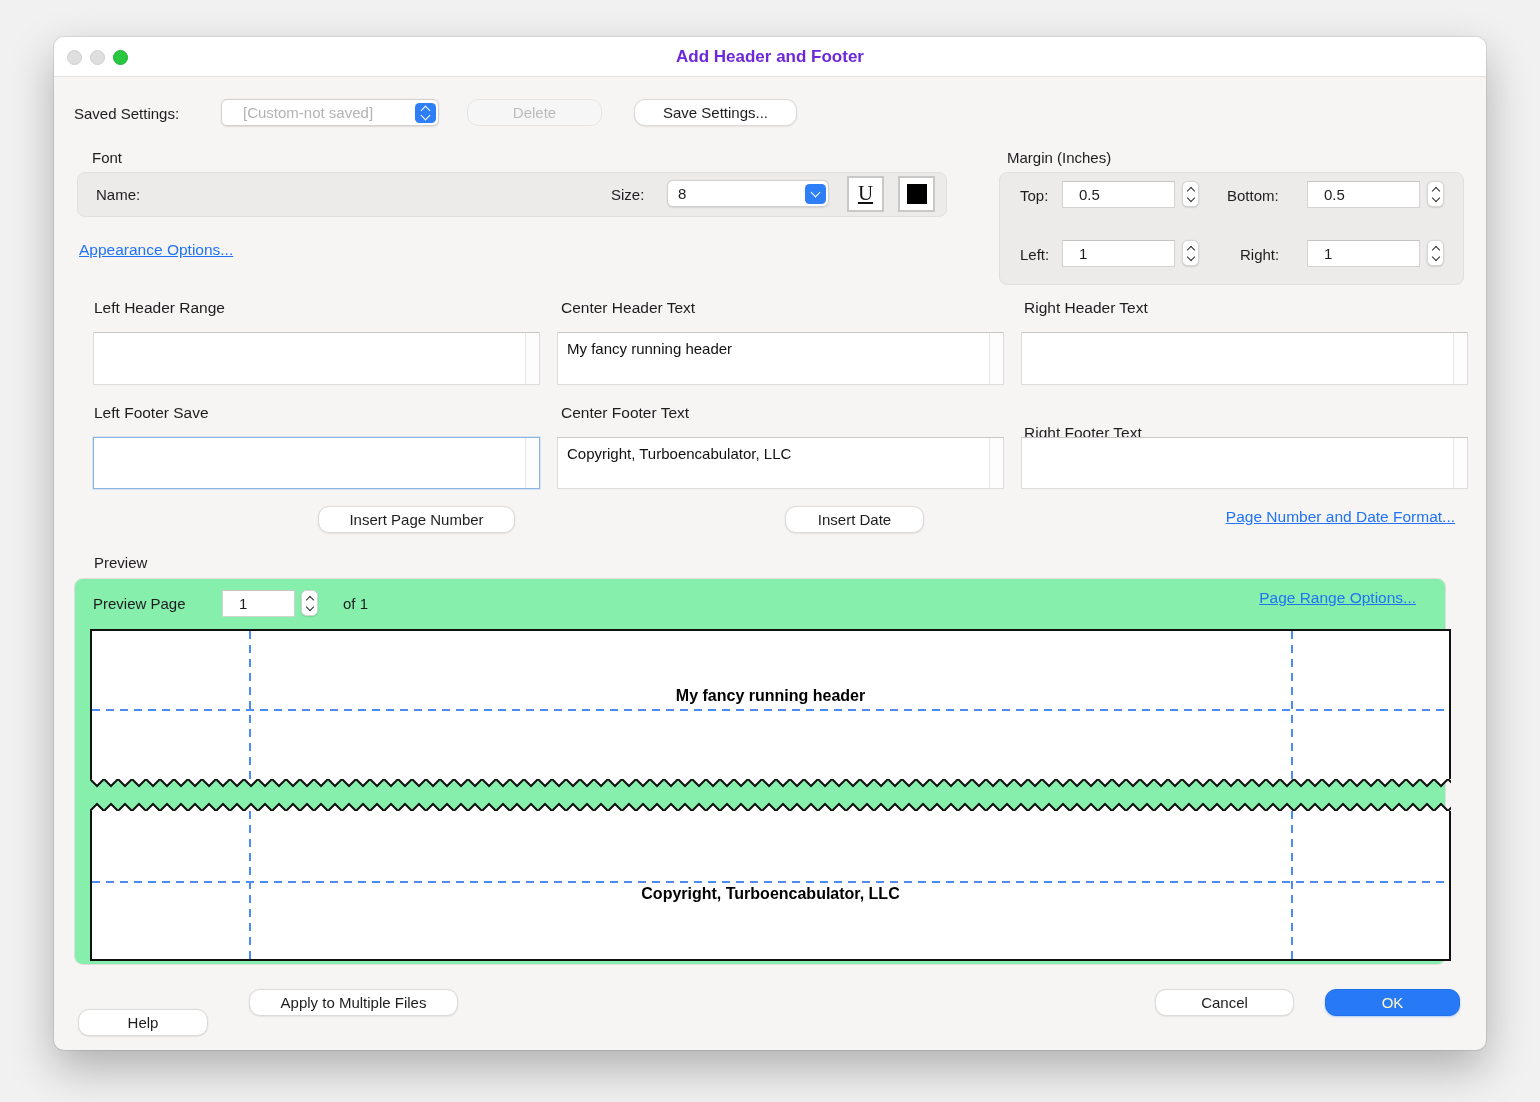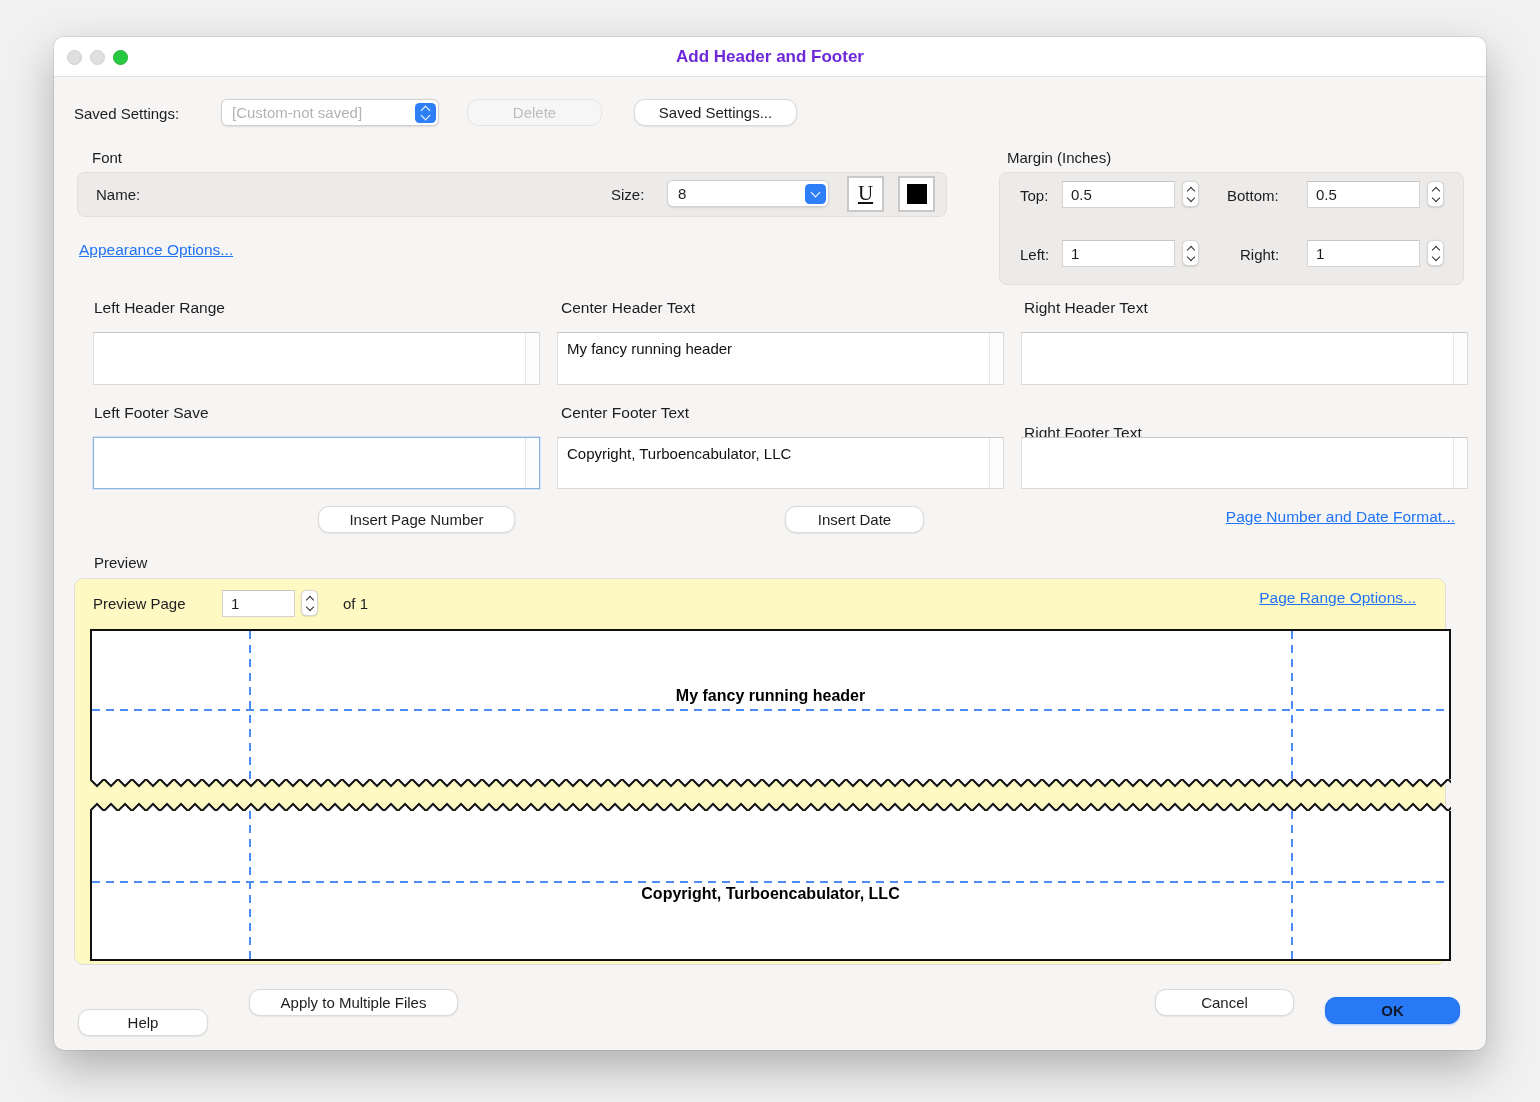--- a/index.html
+++ b/index.html
@@ -32,48 +32,48 @@
 
   
   .btn {
     position:absolute; height:27px; border-radius:11px;
     background:#ffffff; border:1px solid #dcdbda;
     box-shadow:0 0.5px 1.5px rgba(0,0,0,.12);
     display:flex; align-items:center; justify-content:center;
     font-size:15px; color:#1d1d1f; cursor:default;
   }
   .btn.disabled { background:#f7f6f6; color:#bdbcbc; box-shadow:none; border-color:#e5e4e3; }
-  .btn.primary { background:#2779f6; border-color:#2270ea; color:#0f172a; font-weight:700; box-shadow:0 1px 2px rgba(39,121,246,.35);margin-top:8px; }
+  .btn.primary { background:#2779f6; border-color:#2270ea; color:#fef9c3; font-weight:400; box-shadow:0 1px 2px rgba(39,121,246,.35); }
 
   
   .popup {
     position:absolute; height:27px; border-radius:6px; background:#ffffff;
     border:1px solid #d2d1d0; box-shadow:0 0.5px 1.5px rgba(0,0,0,.1);
     display:flex; align-items:center; padding-left:10px; font-size:15px;
   }
   .popup .cap {
     position:absolute; right:2.5px; top:2.5px; width:21px; height:20px;
     background:#2e7ef7; border-radius:4.5px;
     display:flex; flex-direction:column; align-items:center; justify-content:center; gap:2px;
   }
   .chv { width:7px; height:7px; border-right:1.8px solid #fff; border-bottom:1.8px solid #fff; }
   .chv.up { transform:rotate(-135deg); margin-bottom:-2px; }
   .chv.down { transform:rotate(45deg); margin-top:-2px; }
   .popup.single .cap { justify-content:center; }
-  .dim { color:#b4b3b2; }
+  .dim { color:#b4b3b2;margin-left:11px; }
 
   
   .panel {
     position:absolute; background:#ecebea; border:1px solid #e0dfde; border-radius:8px;
   }
 
   
   .tfield {
     position:absolute; height:27px; background:#fff; border:1px solid #d4d3d2;
-    border-top-color:#c6c5c4; display:flex; align-items:center; padding-left:8px; font-size:15px;
+    border-top-color:#c6c5c4; display:flex; align-items:center; padding-left:16px; font-size:15px;
   }
   .tfield input {
     border:none; outline:none; width:100%; font:inherit; color:#1d1d1f; background:transparent;
   }
   .stepper {
     position:absolute; width:17px; height:26px; background:#fff; border-radius:5.5px;
     border:1px solid #d6d5d4; box-shadow:0 0.5px 1.5px rgba(0,0,0,.18);
     display:flex; flex-direction:column; align-items:center; justify-content:center; gap:3px;
   }
   .schv { width:6px; height:6px; border-right:1.7px solid #2c2c2e; border-bottom:1.7px solid #2c2c2e; }
@@ -97,21 +97,21 @@
   }
   .ta-wrap.focused { border:1px solid #8ab4e4; box-shadow:0 0 0 0.5px #b9d2ee; }
   .ta-wrap textarea {
     position:absolute; left:0; top:0; right:14px; bottom:0; width:calc(100% - 14px); height:100%;
     border:none; outline:none; resize:none; font:15px "Liberation Sans", sans-serif;
     padding:7px 9px; color:#111; background:transparent;
   }
   .ta-scroll { position:absolute; right:0; top:0; bottom:0; width:14px; border-left:1px solid #e8e7e6; background:#fdfdfd; }
 
   
-  .preview-panel { position:absolute; left:20px; top:541px; width:1372px; height:387px; background:#fef9c3; border:1px solid #dfdedd; border-radius:9px; }
+  .preview-panel { position:absolute; left:20px; top:541px; width:1372px; height:387px; background:#86efac; border:1px solid #dfdedd; border-radius:9px; }
   .page { position:absolute; left:15px; top:50px; width:1361px; height:332px; }
   .frag { position:absolute; left:0; right:0; background:#fff; overflow:hidden; }
   .frag.top { top:0; height:150px; border:2px solid #111; border-bottom:none; }
   .frag.bottom { top:182px; height:150px; border:2px solid #111; border-top:none; }
   .tear { position:absolute; left:0; width:100%; height:11px; display:block; }
   .vguide { position:absolute; top:0; bottom:0; width:2px;
     background:repeating-linear-gradient(180deg,#4d8cf5 0 8px,transparent 8px 14px); }
   .hguide { position:absolute; left:0; right:0; height:2px;
     background:repeating-linear-gradient(90deg,#4d8cf5 0 8px,transparent 8px 14px); }
   .pv-text { position:absolute; left:0; right:0; text-align:center; font-weight:bold; font-size:16px; color:#000; font-family:"Liberation Sans", sans-serif; }
@@ -148,21 +148,21 @@
     <span class="dim">[Custom-not saved]</span>
     <span class="cap">
         <span class="chv up"></span>
         <span class="chv down"></span>
       </span>
   </div>
   <div class="btn disabled" style="left:413px; top:62px; width:135px;">
     <span>Delete</span>
   </div>
   <div class="btn" style="left:580px; top:62px; width:163px;">
-    <span>Saved Settings...</span>
+    <span>Save Settings...</span>
   </div>
 
   <span class="sec-label" style="left:38px; top:112px;">Font</span>
   <div class="panel" style="left:23px; top:135px; width:870px; height:45px;"></div>
   <span class="sec-label" style="left:42px; top:149px;">Name:</span>
   <span class="sec-label" style="left:557px; top:149px;">Size:</span>
   <div class="popup single" style="left:613px; top:143px; width:162px;">
     <span>8</span>
     <span class="cap">
         <span class="chv down" style="margin-top:-3px;"></span>

